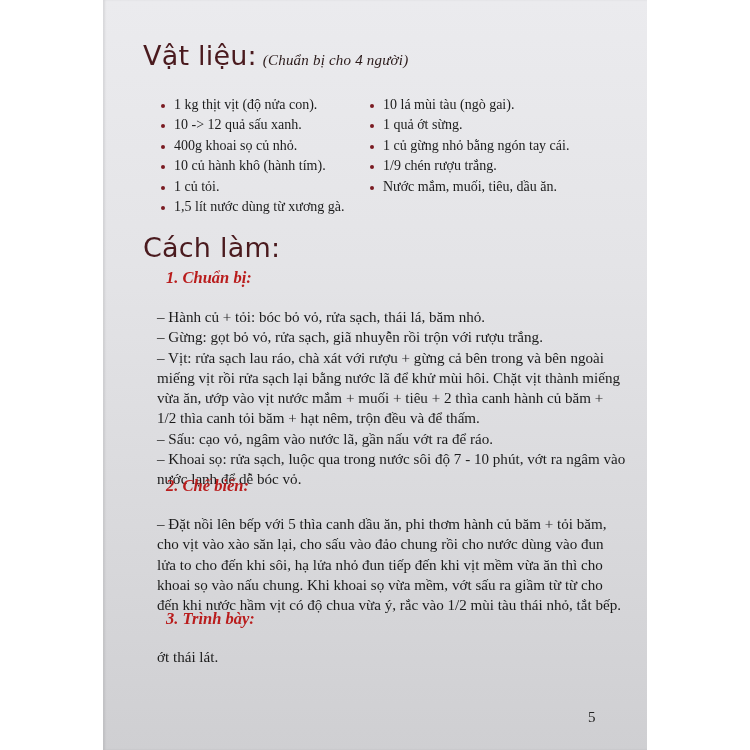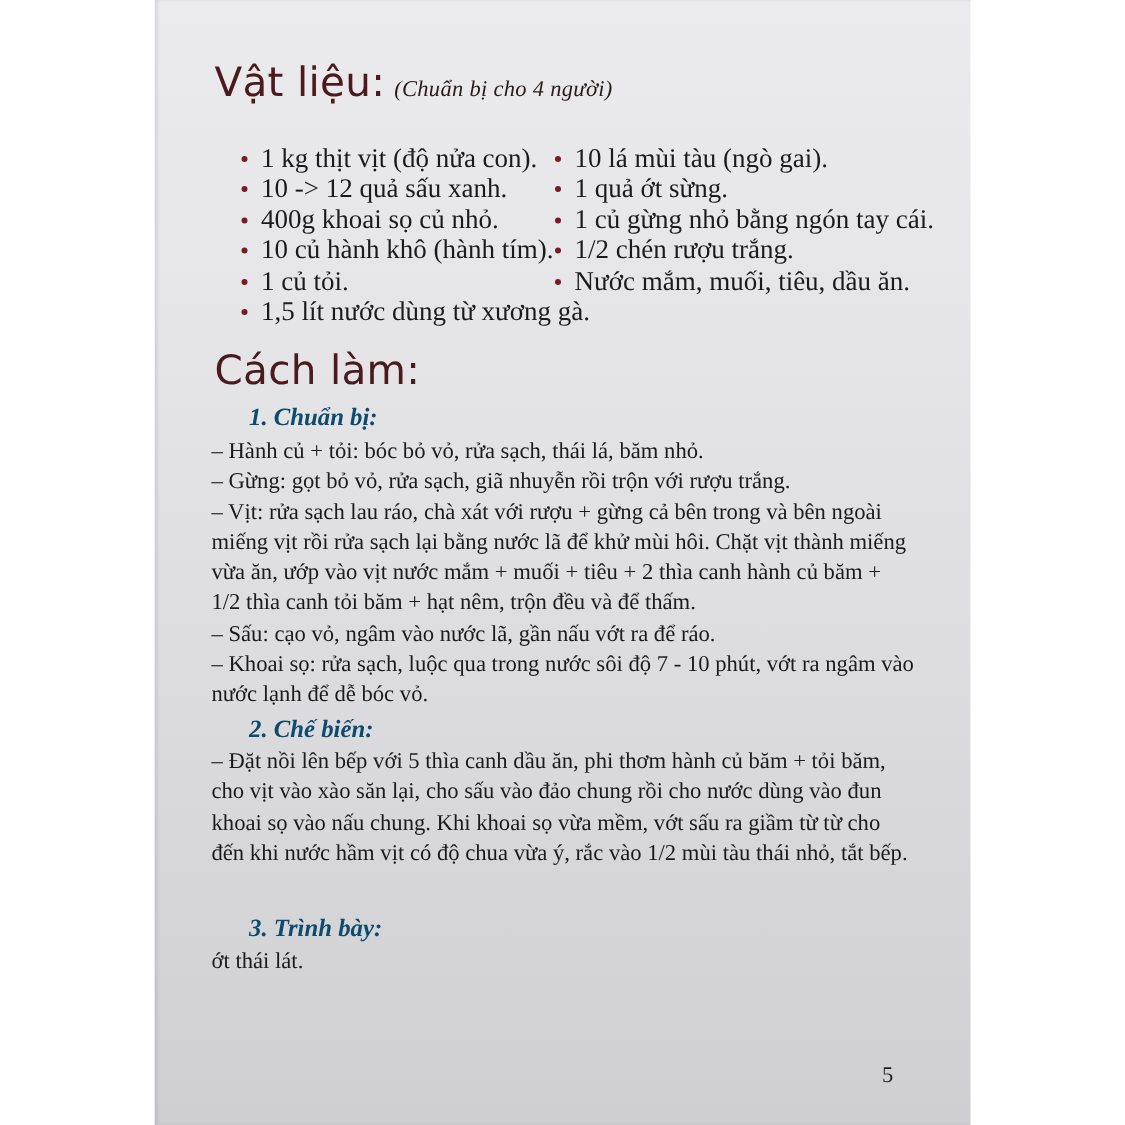--- a/index.html
+++ b/index.html
@@ -10,31 +10,31 @@
       position: absolute; left: 103px; top: 0; width: 544px; height: 750px;
       background: linear-gradient(180deg, #ebebee 0%, #e4e4e7 35%, #d9d9dc 70%, #cfcfd2 100%);
       box-shadow: inset 2px 0 2px rgba(0,0,0,0.08);
     }
     .serif { font-family: "Liberation Serif", "DejaVu Serif", serif; color: #1b1b1b; }
     .heading {
       position: absolute; font-family: "DejaVu Sans", "Liberation Sans", sans-serif;
       color: #4a1a1e; font-size: 27px; letter-spacing: 0.2px; white-space: nowrap;
     }
     .heading .sub { font-family: "Liberation Serif", serif; font-style: italic; font-size: 15px; color: #2a1a1a; margin-left: 6px; }
-    .col { position: absolute; top: 95px; margin: 0; padding: 0; list-style: none; font-size: 18px; line-height: 20.4px; }
+    .col { position: absolute; top: 95px; margin: 0; padding: 0; list-style: none; font-size: 14px; line-height: 20.4px; }
     .col li { position: relative; padding-left: 14px; white-space: nowrap; }
     .col li .bullet {
       position: absolute; left: 1px; top: 9px; width: 4px; height: 4px; border-radius: 50%; background: #7a1b22;
     }
     .subhead {
       position: absolute; left: 166px; font-family: "Liberation Serif", serif; font-style: italic; font-weight: bold;
-      font-size: 16.5px; color: #0c4a6e; white-space: nowrap;
+      font-size: 16.5px; color: #b91c1c; white-space: nowrap;
     }
     .para {
-      position: absolute; left: 141px; width: 496px; font-size: 15.1px; line-height: 20.3px; margin: 0;
+      position: absolute; left: 141px; width: 496px; font-size: 15.1px; line-height: 20.3px; margin: 16px;
     }
     .para p { margin: 0; white-space: nowrap; }
     .pagenum { position: absolute; left: 588px; top: 709px; font-family: "Liberation Serif", serif; font-size: 15px; color: #222; }
   </style>
 </head>
 <body>
 
 <div class="page"></div>
 
 <div class="heading" style="left:143px; top:40px;">
@@ -47,21 +47,21 @@
   <li><span class="bullet"></span><span>400g khoai sọ củ nhỏ.</span></li>
   <li><span class="bullet"></span><span>10 củ hành khô (hành tím).</span></li>
   <li><span class="bullet"></span><span>1 củ tỏi.</span></li>
   <li><span class="bullet"></span><span>1,5 lít nước dùng từ xương gà.</span></li>
 </ul>
 
 <ul class="col serif" style="left:369px;">
   <li><span class="bullet"></span><span>10 lá mùi tàu (ngò gai).</span></li>
   <li><span class="bullet"></span><span>1 quả ớt sừng.</span></li>
   <li><span class="bullet"></span><span>1 củ gừng nhỏ bằng ngón tay cái.</span></li>
-  <li><span class="bullet"></span><span>1/2 chén rượu trắng.</span></li>
+  <li><span class="bullet"></span><span>1/9 chén rượu trắng.</span></li>
   <li><span class="bullet"></span><span>Nước mắm, muối, tiêu, dầu ăn.</span></li>
 </ul>
 
 <div class="heading" style="left:143px; top:232px;">Cách làm:</div>
 
 <div class="subhead" style="top:268px;">1. Chuẩn bị:</div>
 <div class="para serif" style="top:291px;">
   <p><span>– Hành củ + tỏi: bóc bỏ vỏ, rửa sạch, thái lá, băm nhỏ.</span></p>
   <p><span>– Gừng: gọt bỏ vỏ, rửa sạch, giã nhuyễn rồi trộn với rượu trắng.</span></p>
   <p><span>– Vịt: rửa sạch lau ráo, chà xát với rượu + gừng cả bên trong và bên ngoài</span></p>
@@ -70,20 +70,21 @@
   <p><span>1/2  thìa canh tỏi băm + hạt nêm, trộn đều và để thấm.</span></p>
   <p><span>– Sấu: cạo vỏ, ngâm vào nước lã, gần nấu vớt ra để ráo.</span></p>
   <p><span>– Khoai sọ: rửa sạch, luộc qua trong nước sôi độ 7 - 10 phút, vớt ra ngâm vào</span></p>
   <p><span>nước lạnh để dễ bóc vỏ.</span></p>
 </div>
 
 <div class="subhead" style="top:476px;">2. Chế biến:</div>
 <div class="para serif" style="top:498px;">
   <p><span>– Đặt nồi lên bếp với 5 thìa canh dầu ăn, phi thơm hành củ băm + tỏi băm,</span></p>
   <p><span>cho vịt vào xào săn lại, cho sấu vào đảo chung rồi cho nước dùng vào đun</span></p>
+  <p><span>lửa to cho đến khi sôi, hạ lửa nhỏ đun tiếp đến khi vịt mềm vừa ăn thì cho</span></p>
   <p><span>khoai sọ vào nấu chung. Khi khoai sọ vừa mềm, vớt sấu ra giầm từ từ cho</span></p>
   <p><span>đến khi nước hầm vịt có độ chua vừa ý, rắc vào 1/2 mùi tàu thái nhỏ, tắt bếp.</span></p>
 </div>
 
 <div class="subhead" style="top:609px;">3. Trình bày:</div>
 <div class="para serif" style="top:631px;">
   <p><span>ớt thái lát.</span></p>
 </div>
 
 <div class="pagenum">5</div>

